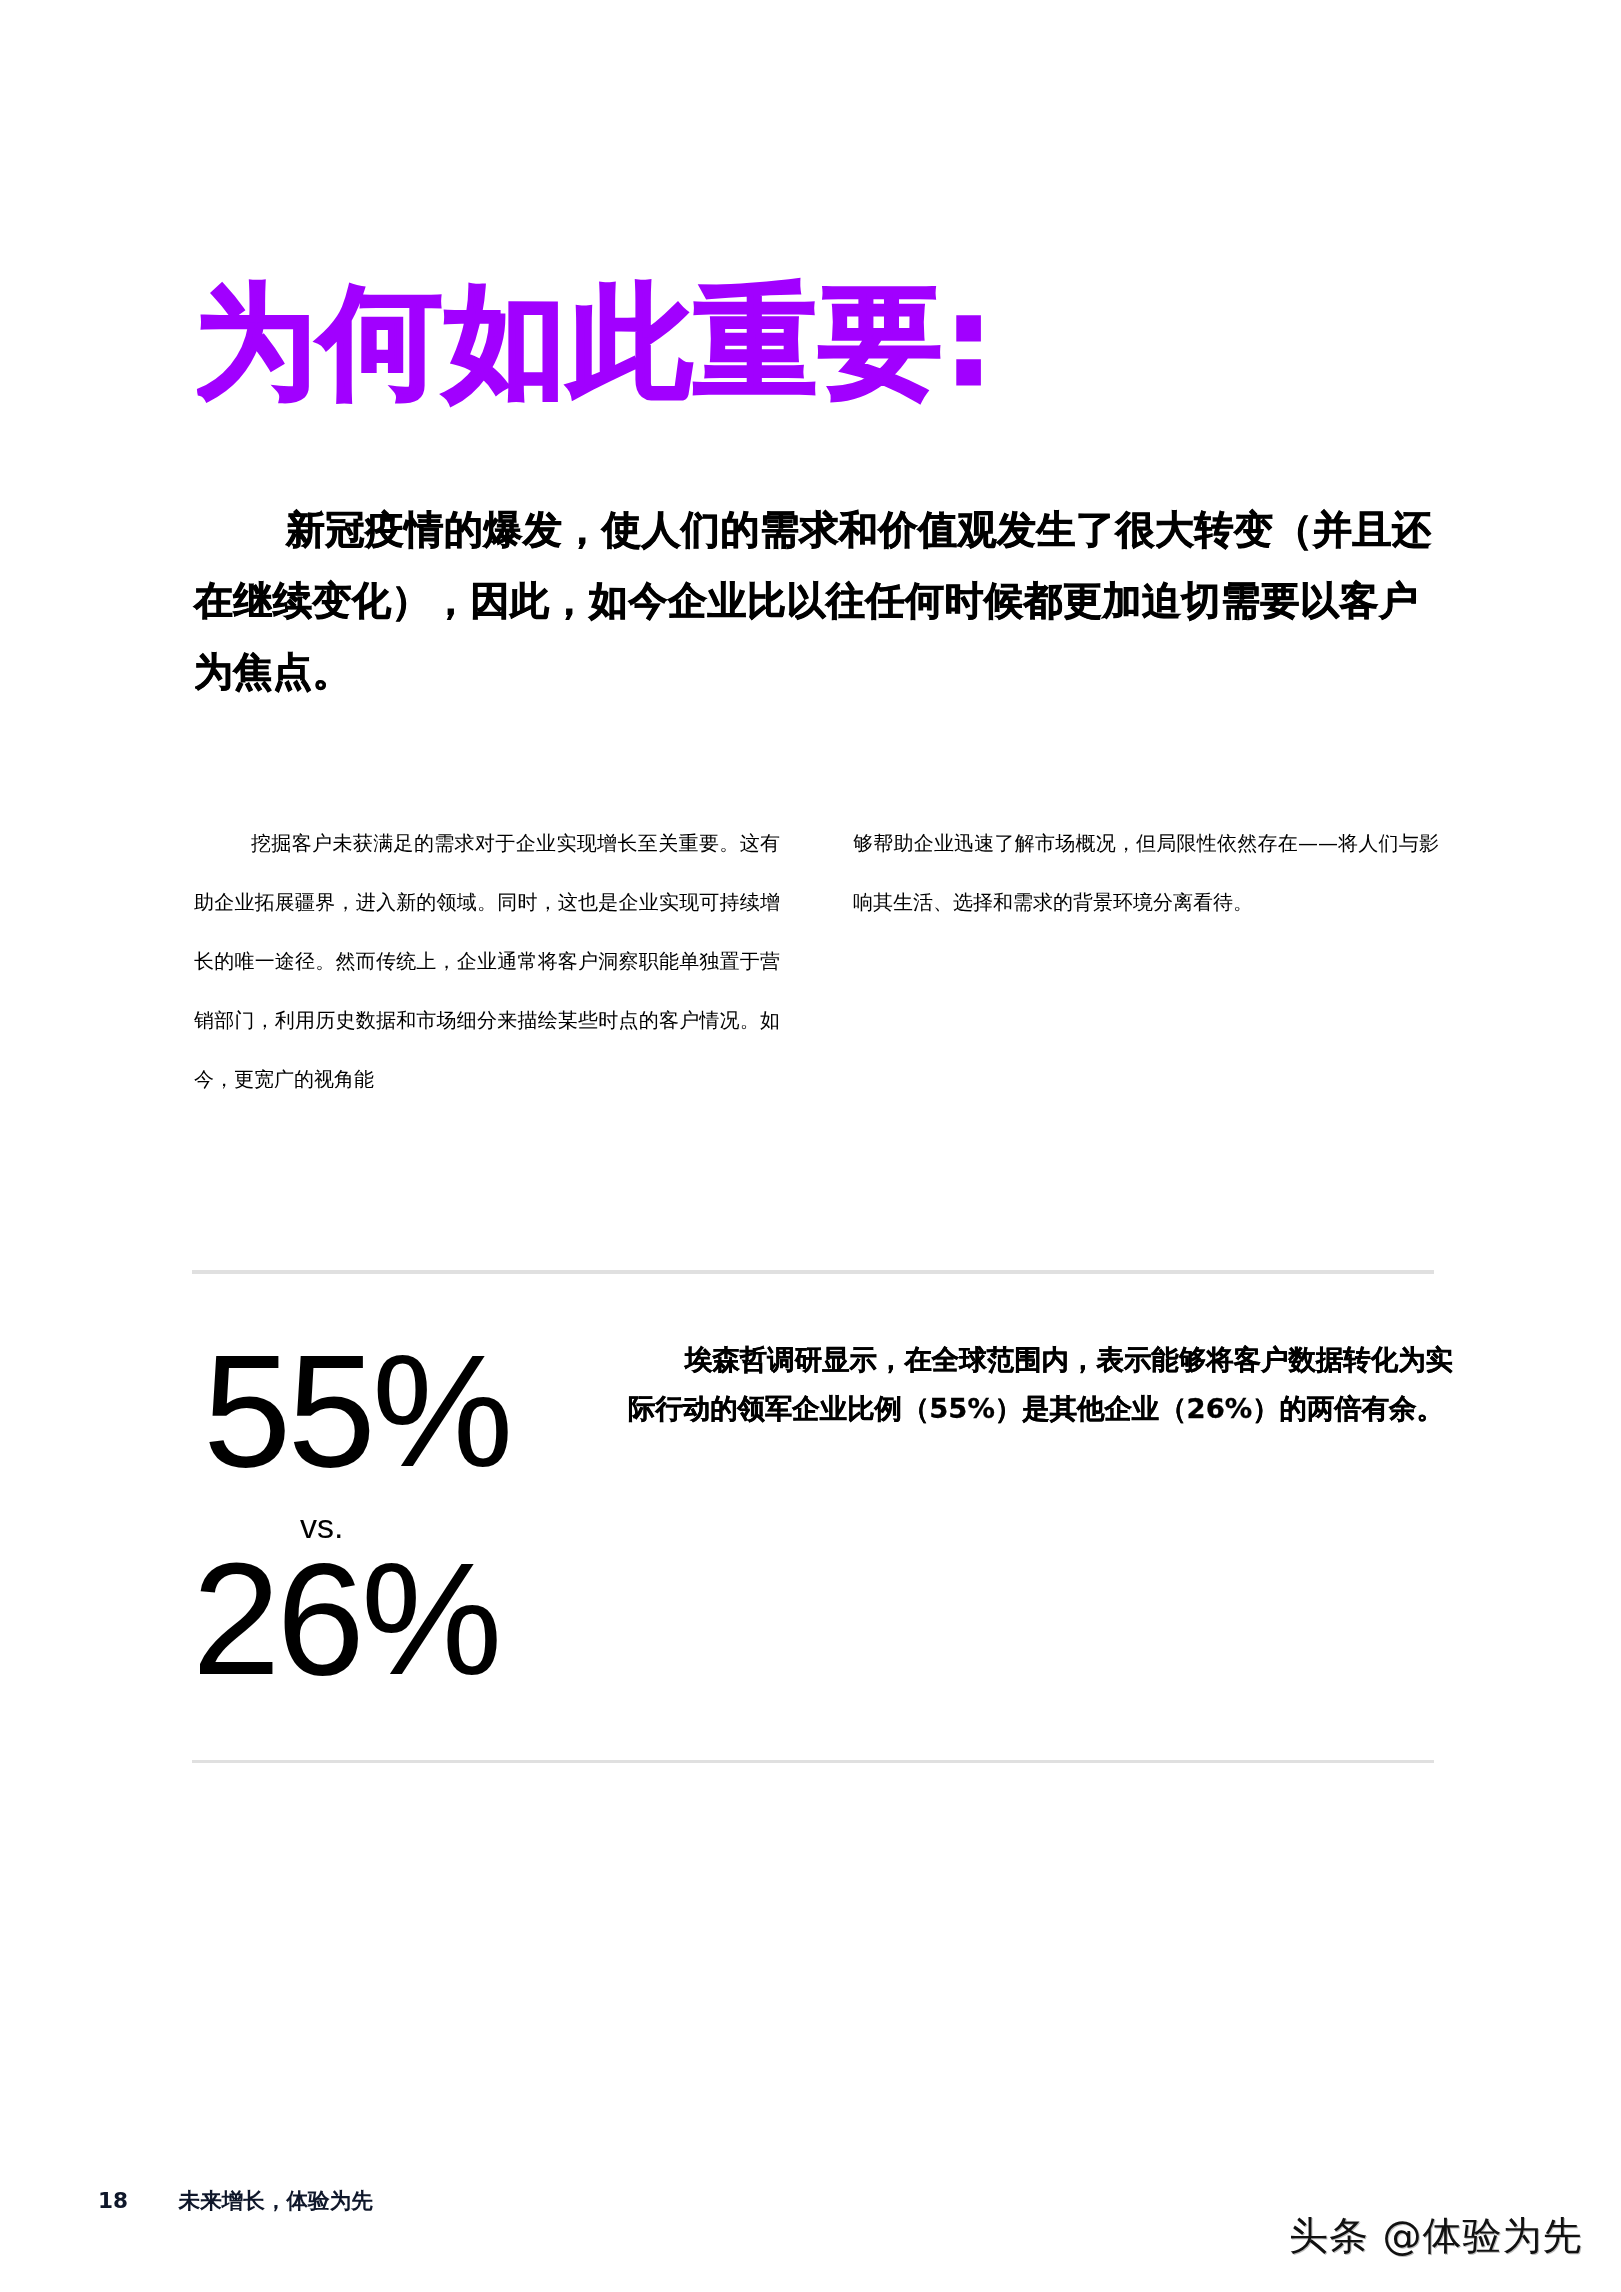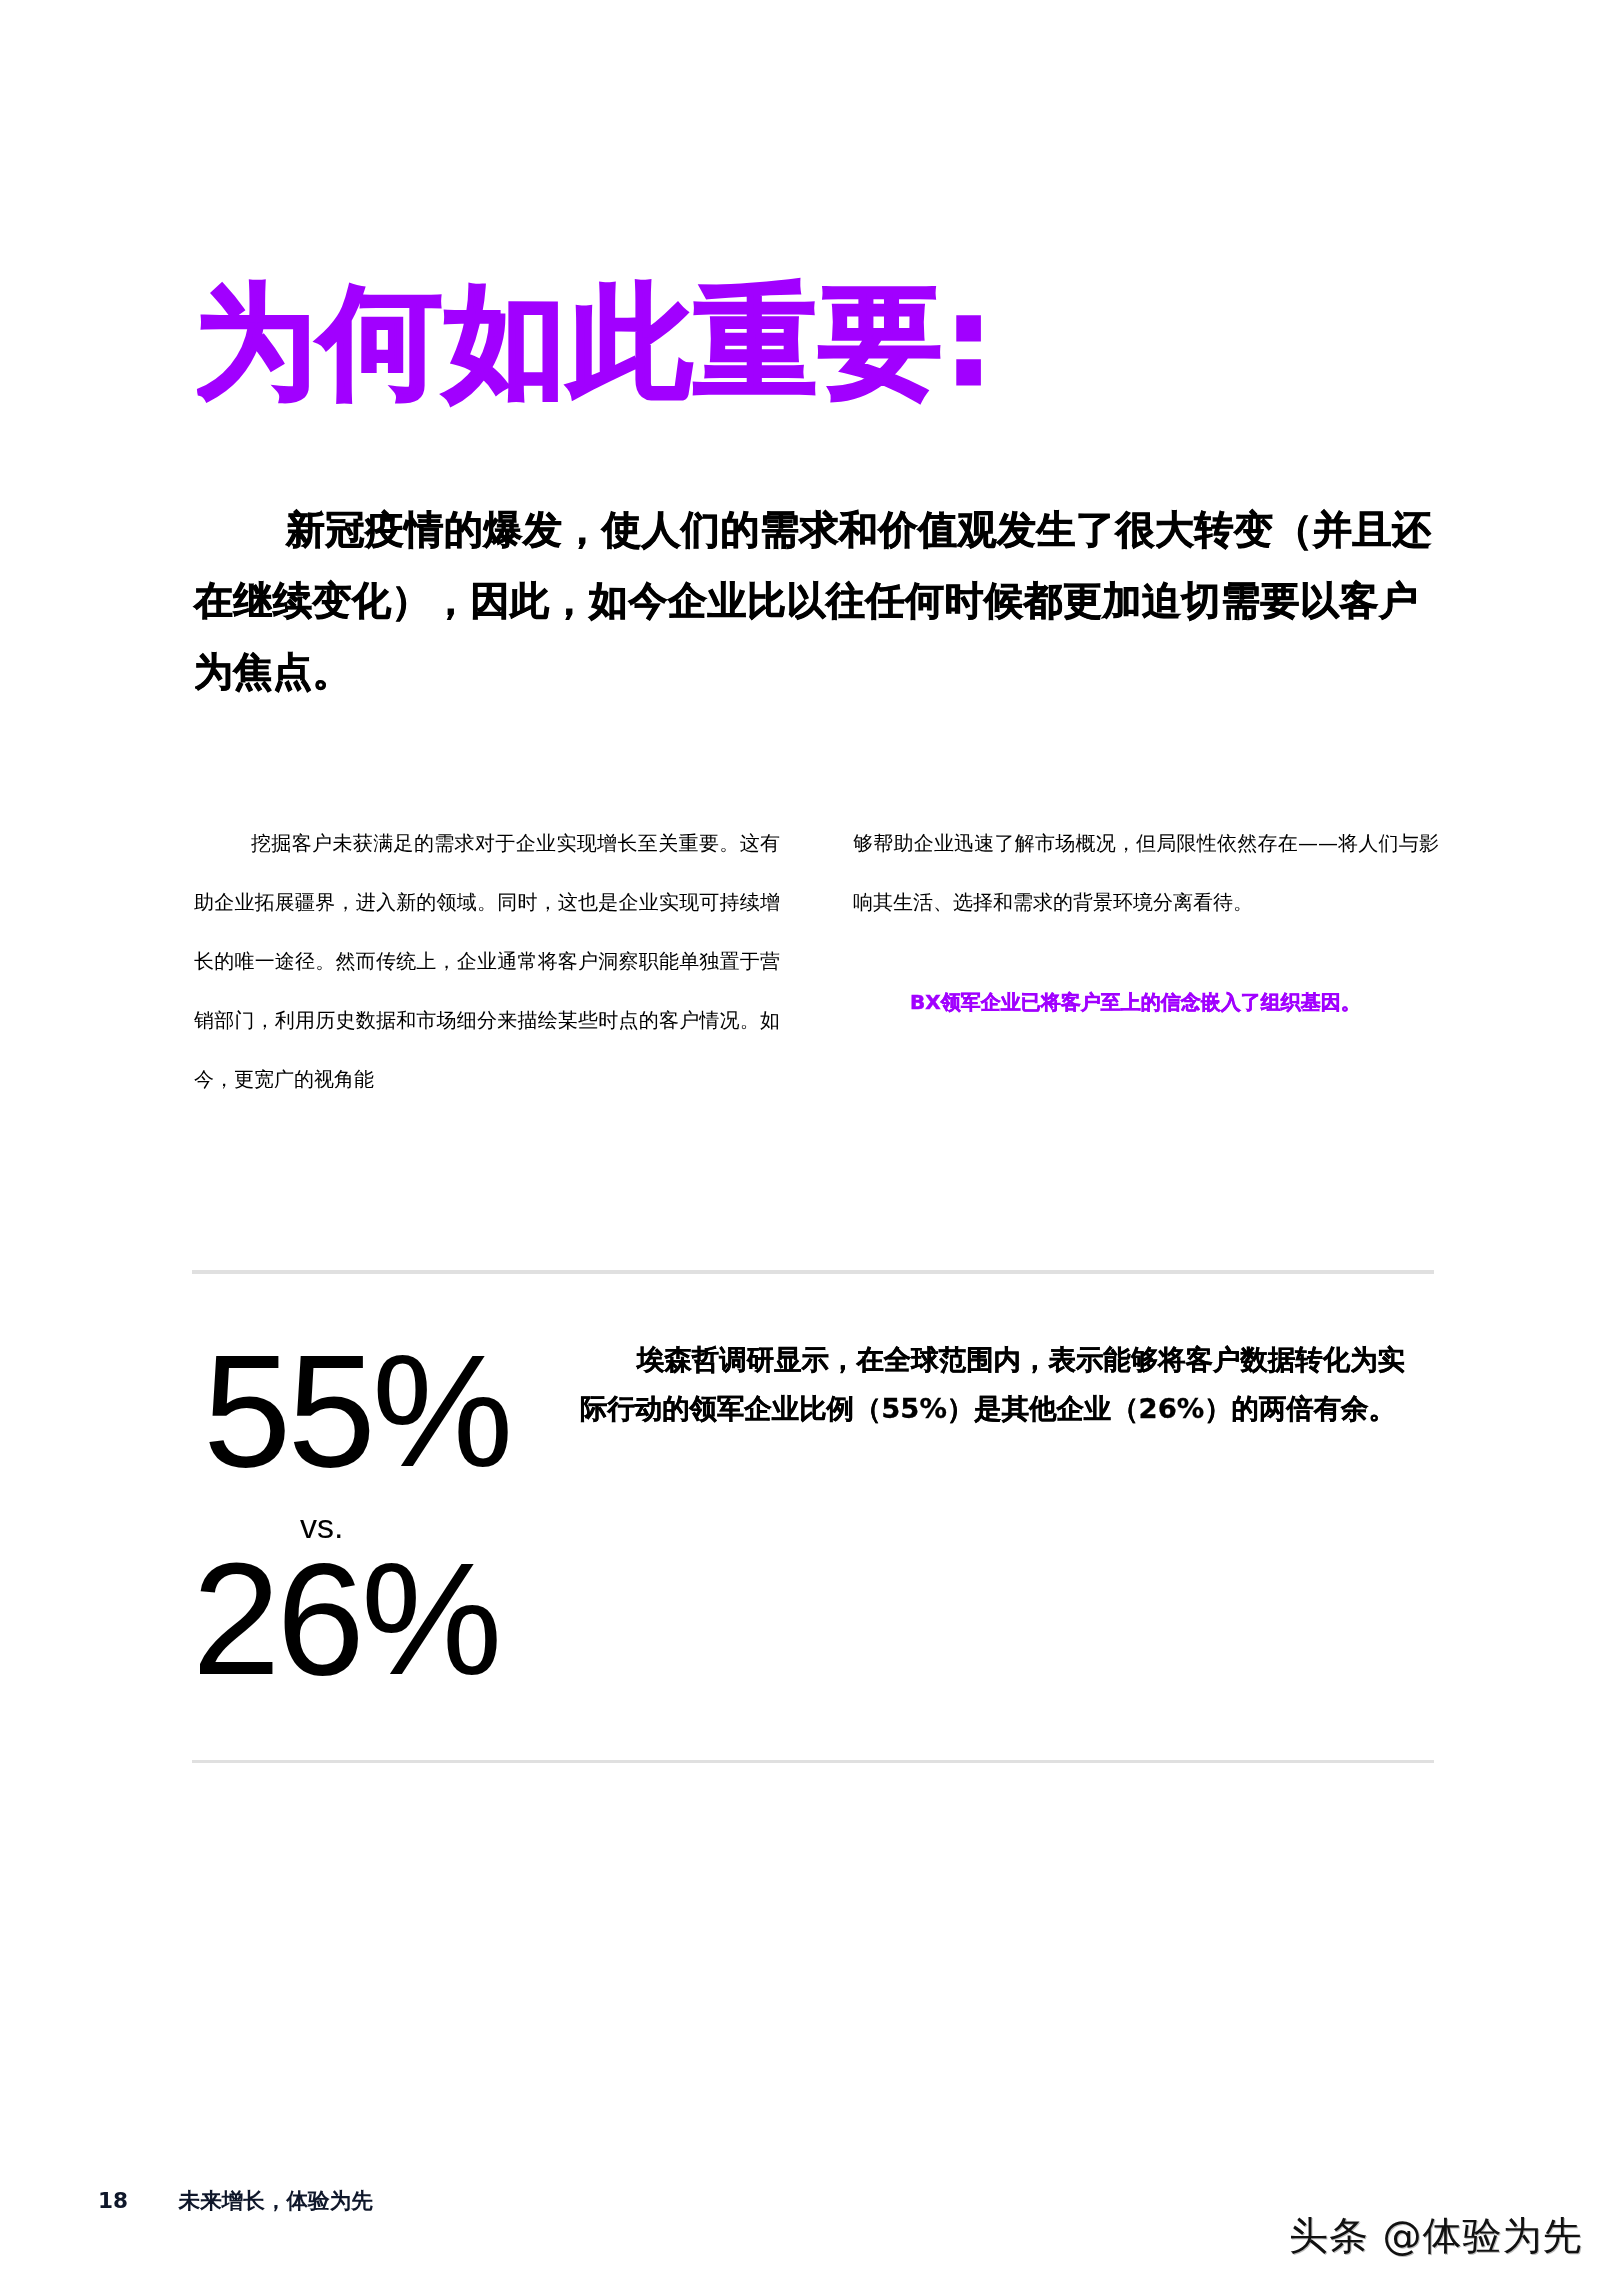--- a/index.html
+++ b/index.html
@@ -39,21 +39,21 @@
     line-height: 157px; letter-spacing: -3.9px; color: #000; white-space: nowrap;
     -webkit-text-stroke: 0px; font-stretch: normal;
   }
   .stat-big.s1 { position: absolute; top: 0; left: 11px; }
   .stat-vs {
     position: absolute; top: 169px; left: 108px;
     font-family: "Liberation Sans", sans-serif; font-size: 34px; line-height: 49px;
   }
   .stat-big.s2 { position: absolute; top: 208px; left: 0; }
   .stat-text {
-    position: absolute; left: 580px; top: 1335px; width: 825px;
+    position: absolute; left: 628px; top: 1335px; width: 825px;
     font-size: 27.4px; line-height: 49px; font-weight: bold;
     -webkit-text-stroke: 0.3px #000; text-align: justify; text-align-last: left;
   }
   .stat-text p { margin: 0; text-indent: 57px; }
   .stat-text p + p { margin-top: 39px; }
   sup { font-size: 15.7px; vertical-align: super; line-height: 0; }
   .footer {
     position: absolute; left: 98px; top: 2186px;
     font-size: 21.6px; font-weight: bold; color: #0f172a; white-space: nowrap;
   }
@@ -70,21 +70,20 @@
 <div class="title">为何如此重要:</div>
 
 <div class="lead">新冠疫情的爆发，使人们的需求和价值观发生了很大转变（并且还在继续变化），因此，如今企业比以往任何时候都更加迫切需要以客户为焦点。</div>
 
 <div class="col left">
   <p class="indent">挖掘客户未获满足的需求对于企业实现增长至关重要。这有助企业拓展疆界，进入新的领域。同时，这也是企业实现可持续增长的唯一途径。然而传统上，企业通常将客户洞察职能单独置于营销部门，利用历史数据和市场细分来描绘某些时点的客户情况。如今，更宽广的视角能</p>
 </div>
 
 <div class="col right">
   <p>够帮助企业迅速了解市场概况，但局限性依然存在——将人们与影响其生活、选择和需求的背景环境分离看待。</p>
-  <p class="highlight">BX领军企业已将客户至上的信念嵌入了组织基因。</p>
 </div>
 
 <div class="divider" style="top:1270px;"></div>
 
 <div class="stat-block">
   <div class="stat-big s1">55%</div>
   <div class="stat-vs">vs.</div>
   <div class="stat-big s2">26%</div>
 </div>
 

